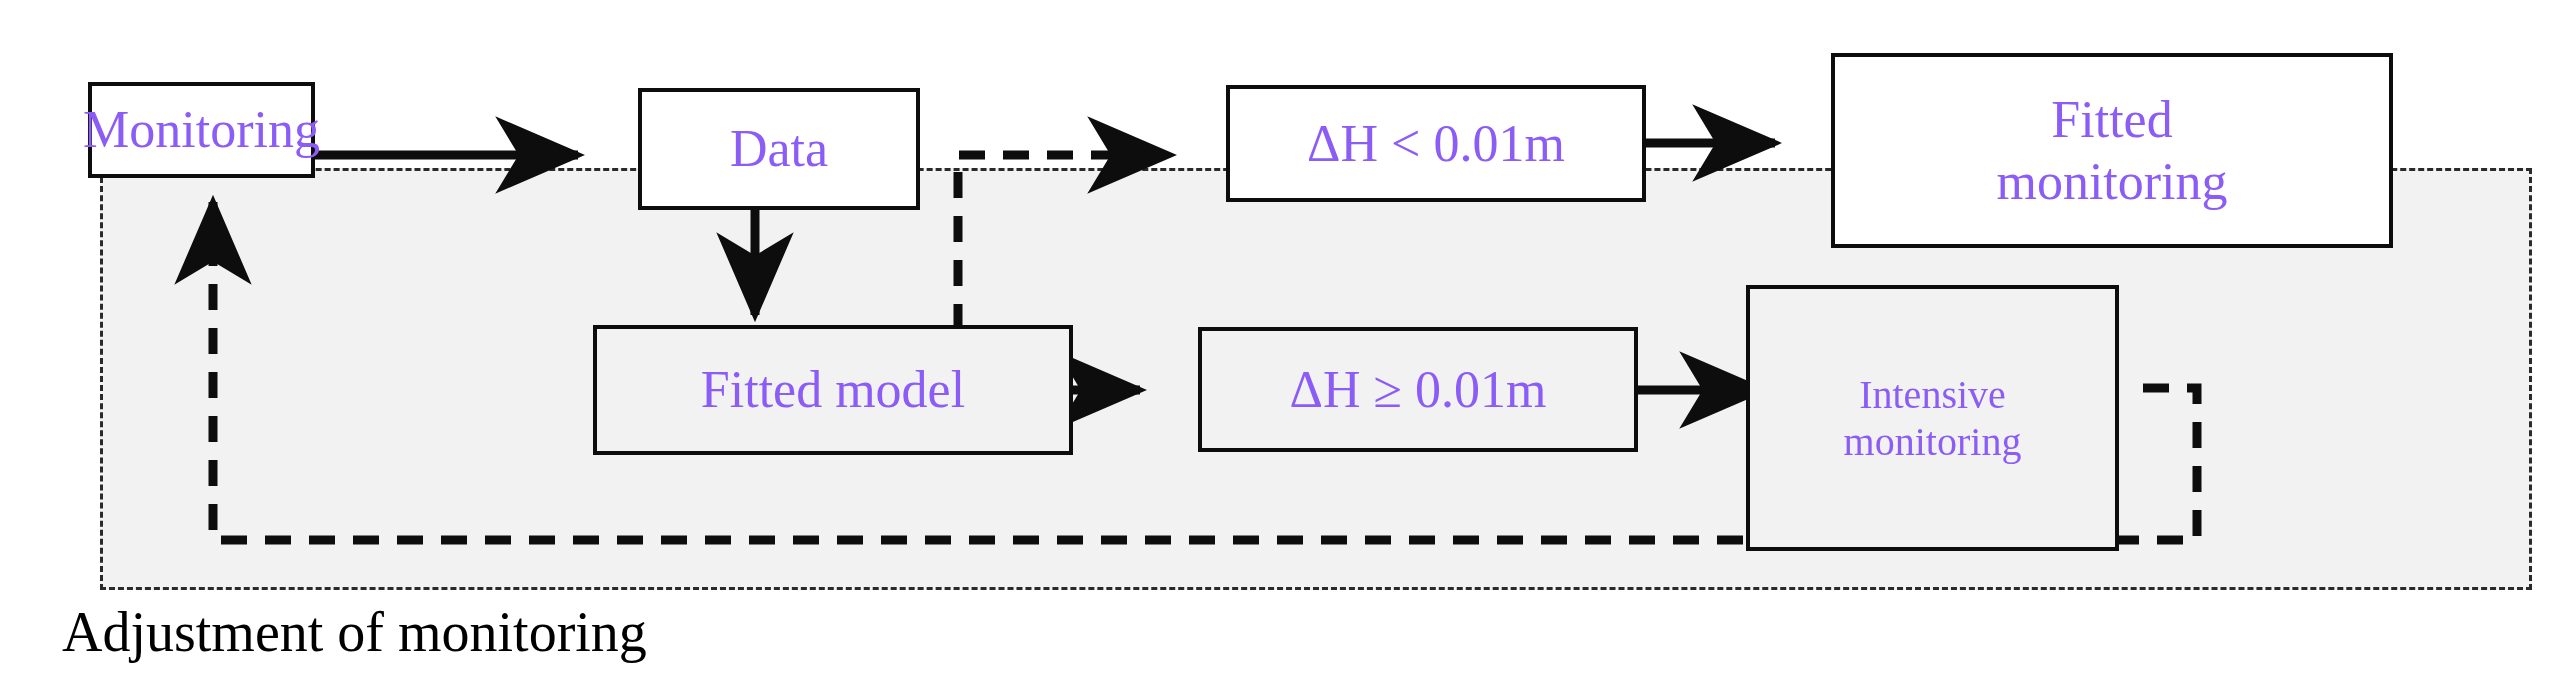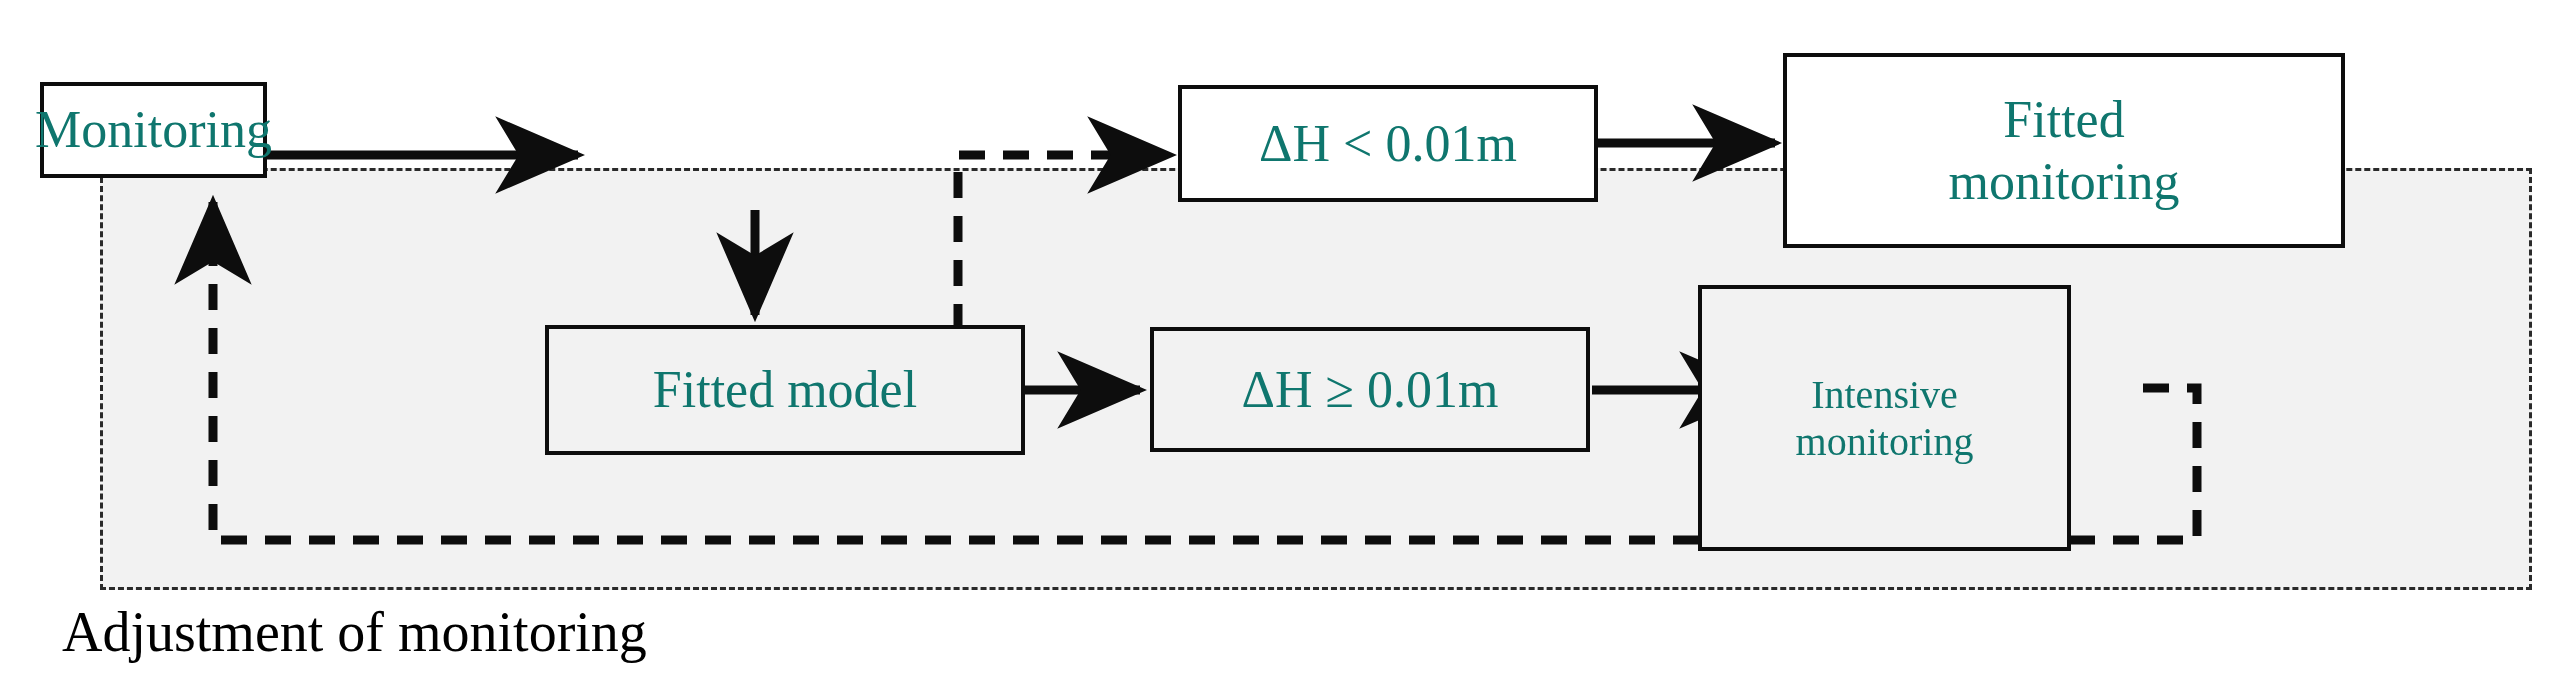--- a/index.html
+++ b/index.html
@@ -1,20 +1,20 @@
 <!DOCTYPE html>
 <html><head>
 <meta charset="utf-8">
 <style>
   html,body{margin:0;padding:0;background:#ffffff;}
   #stage{position:relative;width:2561px;height:698px;background:#ffffff;
          font-family:"Liberation Serif","DejaVu Serif",serif;overflow:hidden;}
   .box{position:absolute;box-sizing:border-box;border:4px solid #0d0d0d;
        background:#ffffff;display:flex;align-items:center;justify-content:center;
-       text-align:center;color:#0f766e;line-height:1.18;}
+       text-align:center;color:#8b5cf6;line-height:1.18;margin-left:48px;}
   .box.shaded{background:#f2f2f2;}
   .shade{position:absolute;box-sizing:border-box;background:#f2f2f2;
          border:3px dashed #2a2a2a;}
   .caption{position:absolute;color:#000;white-space:nowrap;}
   svg.overlay{position:absolute;left:0;top:0;width:2561px;height:698px;
               pointer-events:none;overflow:visible;}
 </style>
 </head>
 <body>
 
@@ -58,20 +58,23 @@
 
     <g>
       <path d="M 2143,388 L 2197,388 L 2197,540 L 213,540 L 213,202" fill="none" stroke="#0d0d0d" stroke-width="9" stroke-dasharray="26 18" marker-end="url(#ahd)"></path>
     </g>
   </svg>
 
   <div class="box" style="left:40px;top:82px;width:227px;height:96px;font-size:52px;">
     <span>Monitoring</span>
   </div>
 
+  <div class="box" style="left:590px;top:88px;width:282px;height:122px;font-size:52px;">
+    <span>Data</span>
+  </div>
 
   <div class="box" style="left:1178px;top:85px;width:420px;height:117px;font-size:52px;">
     <span>ΔH &lt; 0.01m</span>
   </div>
 
   <div class="box" style="left:1783px;top:53px;width:562px;height:195px;font-size:52px;white-space:pre-line;">
     <span>Fitted
 monitoring</span>
   </div>
 

